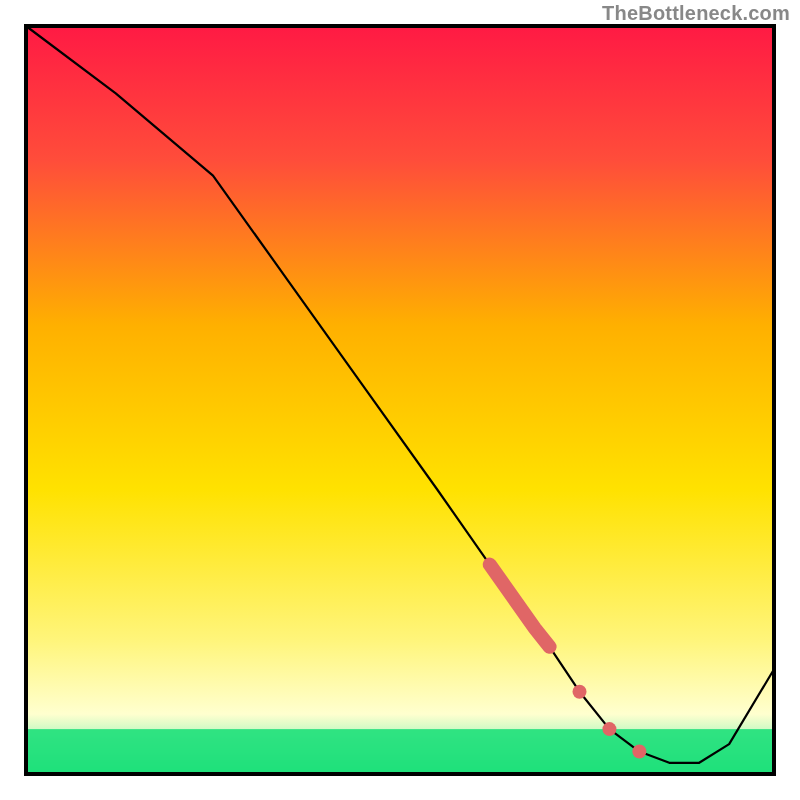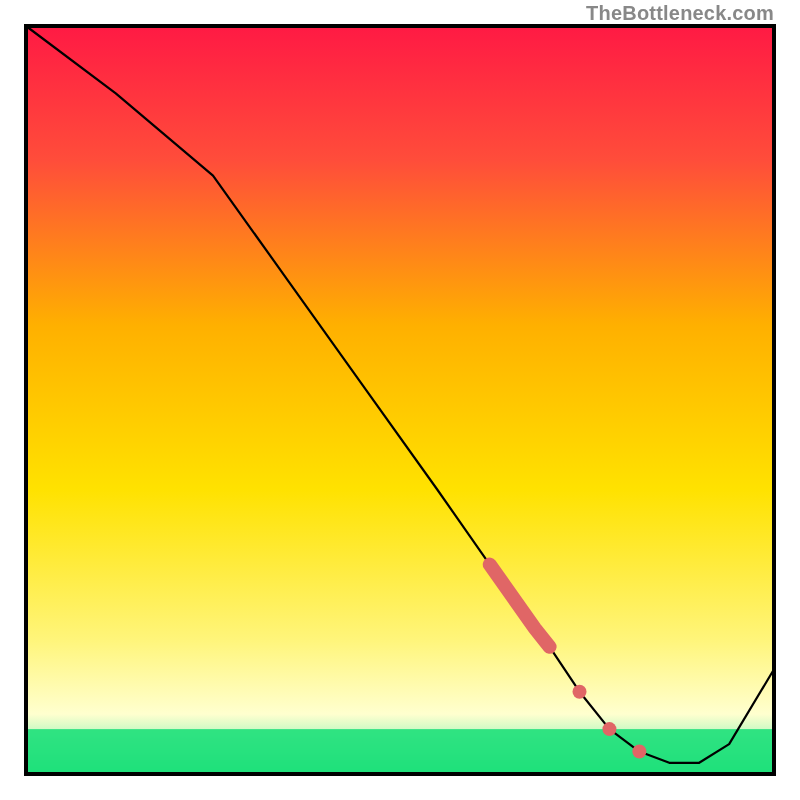--- a/index.html
+++ b/index.html
@@ -15,21 +15,21 @@
     position: relative;
     width: 800px;
     height: 800px;
   }
   svg {
     display: block;
   }
   .watermark {
     position: absolute;
     top: 2px;
-    right: 26px;
+    right: 10px;
     font-size: 20px;
     font-weight: 600;
     color: #888;
     letter-spacing: 0.2px;
     user-select: none;
   }
 </style>
 </head>
 <body>
 

